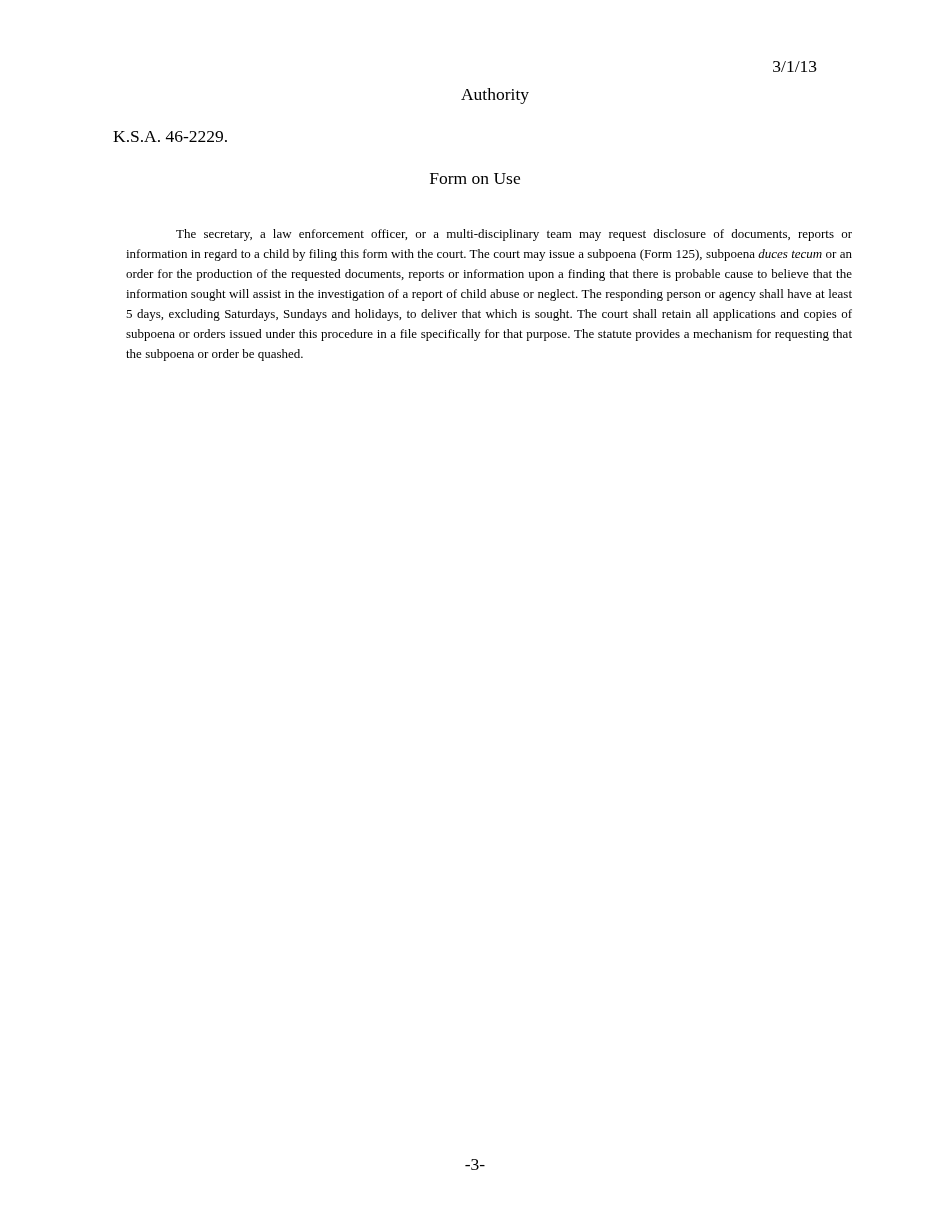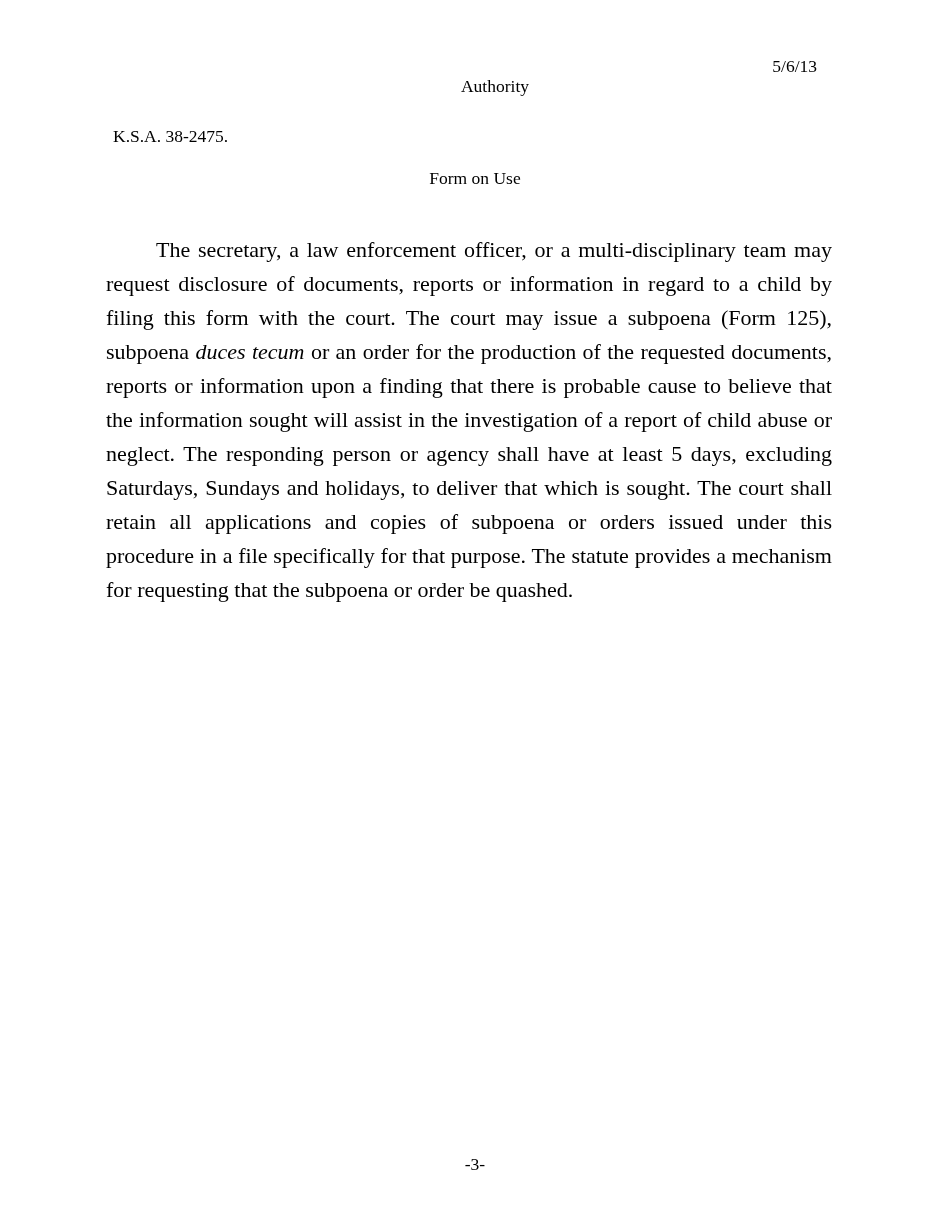--- a/index.html
+++ b/index.html
@@ -28,43 +28,43 @@
     font-size: 17.5px;
     line-height: 1.2;
     white-space: nowrap;
   }
   .heading {
     text-align: center;
     font-size: 17.5px;
   }
   .heading-authority {
     position: absolute;
-    top: 76px;
+    top: 84px;
     left: 0;
     right: 0;
     padding-left: 40px;
   }
   .citation {
     position: absolute;
     top: 126px;
     left: 113px;
     font-size: 17.5px;
   }
   .heading-notes {
     position: absolute;
     top: 168px;
     left: 0;
     right: 0;
   }
   .body-text {
     position: absolute;
     top: 211px;
-    left: 106px;
+    left: 126px;
     width: 726px;
-    font-size: 22px;
+    font-size: 13px;
     line-height: 1.545;
     text-align: justify;
     text-indent: 50px;
     hyphens: none;
   }
   .body-text i {
     font-style: italic;
   }
   .page-number {
     position: absolute;
@@ -73,25 +73,25 @@
     right: 0;
     text-align: center;
     font-size: 17.5px;
   }
 </style>
 </head>
 <body>
 
 <div class="page">
 
-  <div class="date-stamp">5/6/13</div>
+  <div class="date-stamp">3/1/13</div>
 
   <div class="heading heading-authority">Authority</div>
 
-  <div class="citation">K.S.A. 38-2475.</div>
+  <div class="citation">K.S.A. 46-2229.</div>
 
   <div class="heading heading-notes">Form on Use</div>
 
   <p class="body-text">
     <span>The secretary, a law enforcement officer, or a multi-disciplinary team may request disclosure of documents, reports or information in regard to a child by filing this form with the court.  The court may issue a subpoena (Form 125), subpoena </span><i>duces tecum</i><span> or an order for the production of the requested documents, reports or information upon a finding that there is probable cause to believe that the information sought will assist in the investigation of a report of child abuse or neglect.  The responding person or agency shall have at least 5 days, excluding Saturdays, Sundays and holidays, to deliver that which is sought.  The court shall retain all applications and copies of subpoena or orders issued under this procedure in a file specifically for that purpose.  The statute provides a mechanism for requesting that the subpoena or order be quashed.</span>
   </p>
 
   <div class="page-number">-3-</div>
 
 </div>

